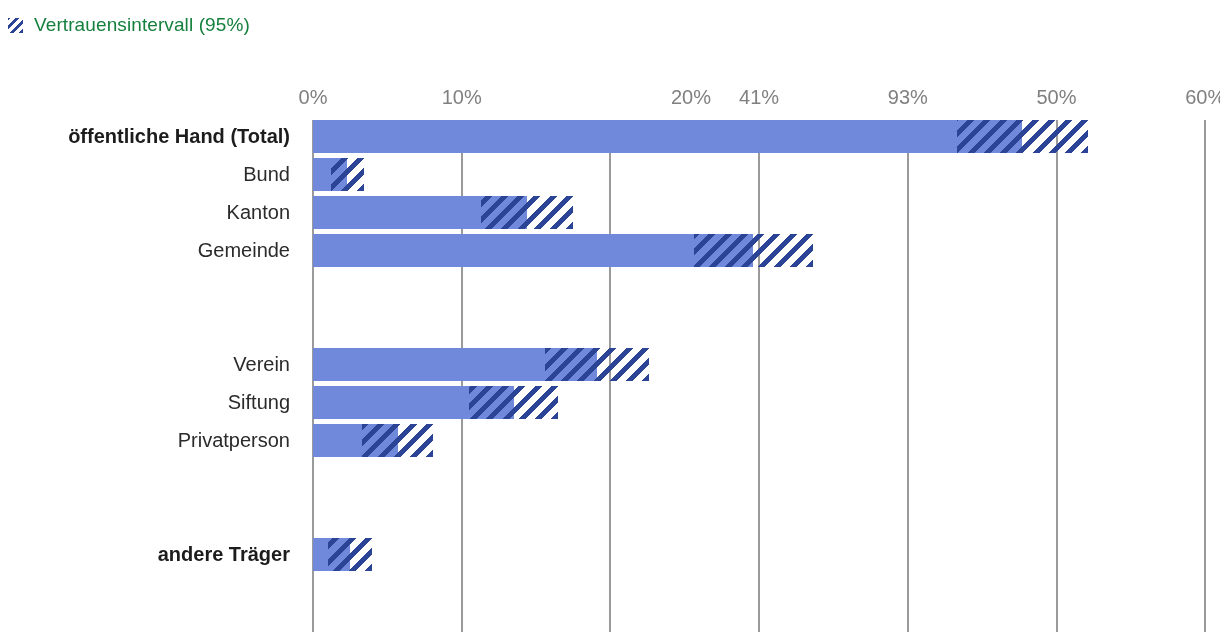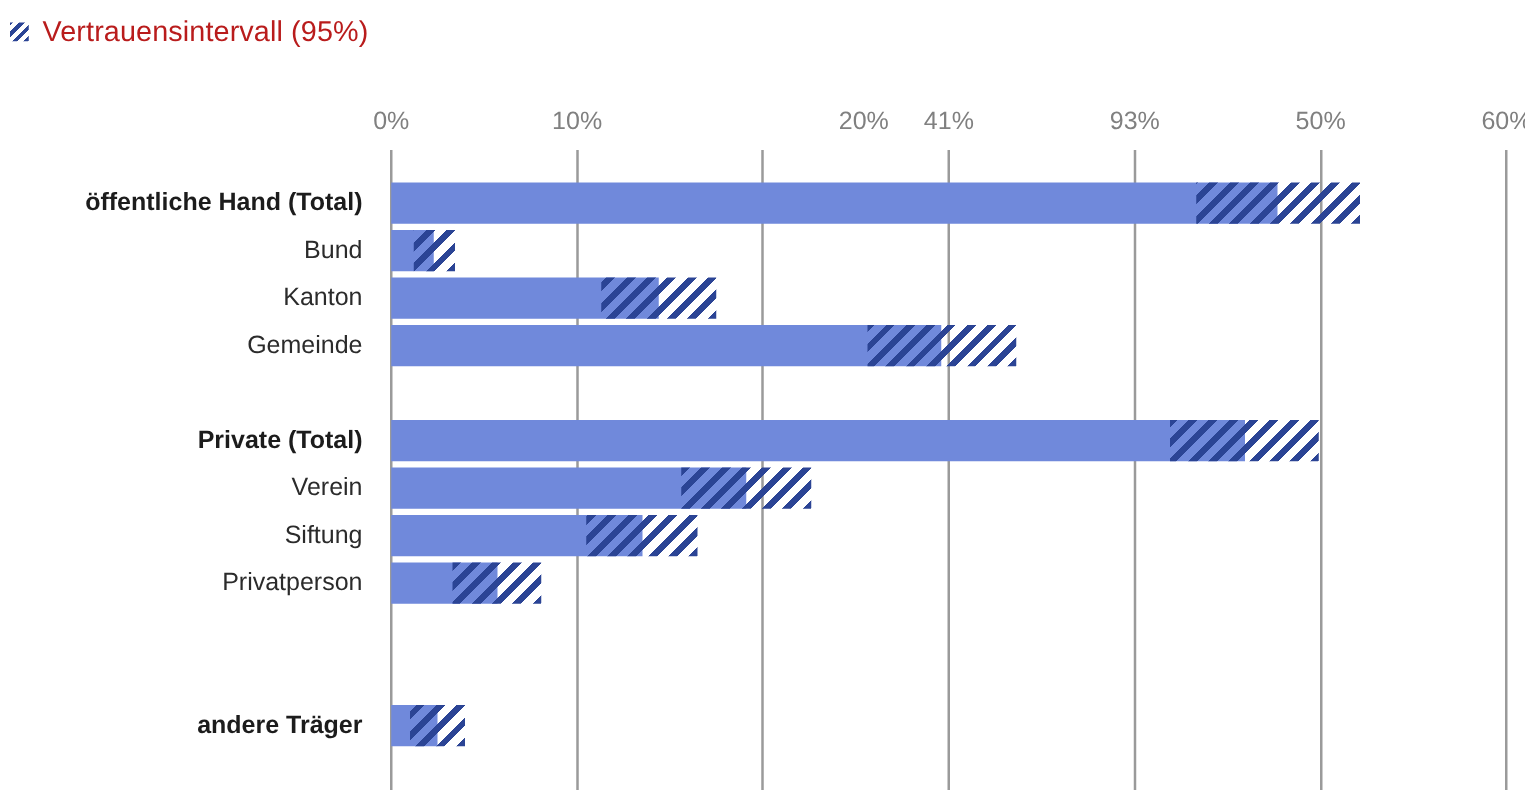--- a/index.html
+++ b/index.html
@@ -31,22 +31,22 @@
     flex: 0 0 15px;
     background-color: #ffffff;
     background-image: repeating-linear-gradient(
         -45deg,
         #2b4495 0px,
         #2b4495 3px,
         #ffffff 3px,
         #ffffff 6.5px);
   }
   #legend-label {
-    font-size: 23px;
-    color: #b91c1c;
+    font-size: 19px;
+    color: #15803d;
     white-space: nowrap;
     letter-spacing: .1px;
   }
 
   
   #plot {
     position: absolute;
     left: 0;
     top: 0;
     width: 1220px;
@@ -89,21 +89,20 @@
     left: 0;
     top: 120px;
     width: 1220px;
     height: 512px;
   }
   .row {
     position: absolute;
     left: 0;
     width: 1220px;
     height: 33px;
-    margin-top: 26px;
   }
   .row-label {
     position: absolute;
     right: 930px;   
     top: 0;
     height: 33px;
     line-height: 33px;
     font-size: 20px;
     color: #2b2b2b;
     white-space: nowrap;
@@ -172,25 +171,20 @@
       <div class="row" style="top: 76px;">
         <div class="row-label">Kanton</div>
         <div class="bar-solid" style="left: 313px; width: 214.128px;"></div>
         <div class="bar-ci" style="left: 481.031px; width: 92.194px;"></div>
       </div>
       <div class="row" style="top: 114px;">
         <div class="row-label">Gemeinde</div>
         <div class="bar-solid" style="left: 313px; width: 440.152px;"></div>
         <div class="bar-ci" style="left: 693.672px; width: 118.96px;"></div>
       </div>
-      <div class="row" style="top: 190px;">
-        <div class="row-label bold">Private (Total)</div>
-        <div class="bar-solid" style="left: 313px; width: 682.533px;"></div>
-        <div class="bar-ci" style="left: 936.053px; width: 118.96px;"></div>
-      </div>
       <div class="row" style="top: 266px;">
         <div class="row-label">Siftung</div>
         <div class="bar-solid" style="left: 313px; width: 200.745px;"></div>
         <div class="bar-ci" style="left: 469.135px; width: 89.22px;"></div>
       </div>
       <div class="row" style="top: 228px;">
         <div class="row-label">Verein</div>
         <div class="bar-solid" style="left: 313px; width: 284.017px;"></div>
         <div class="bar-ci" style="left: 544.972px; width: 104.09px;"></div>
       </div>

